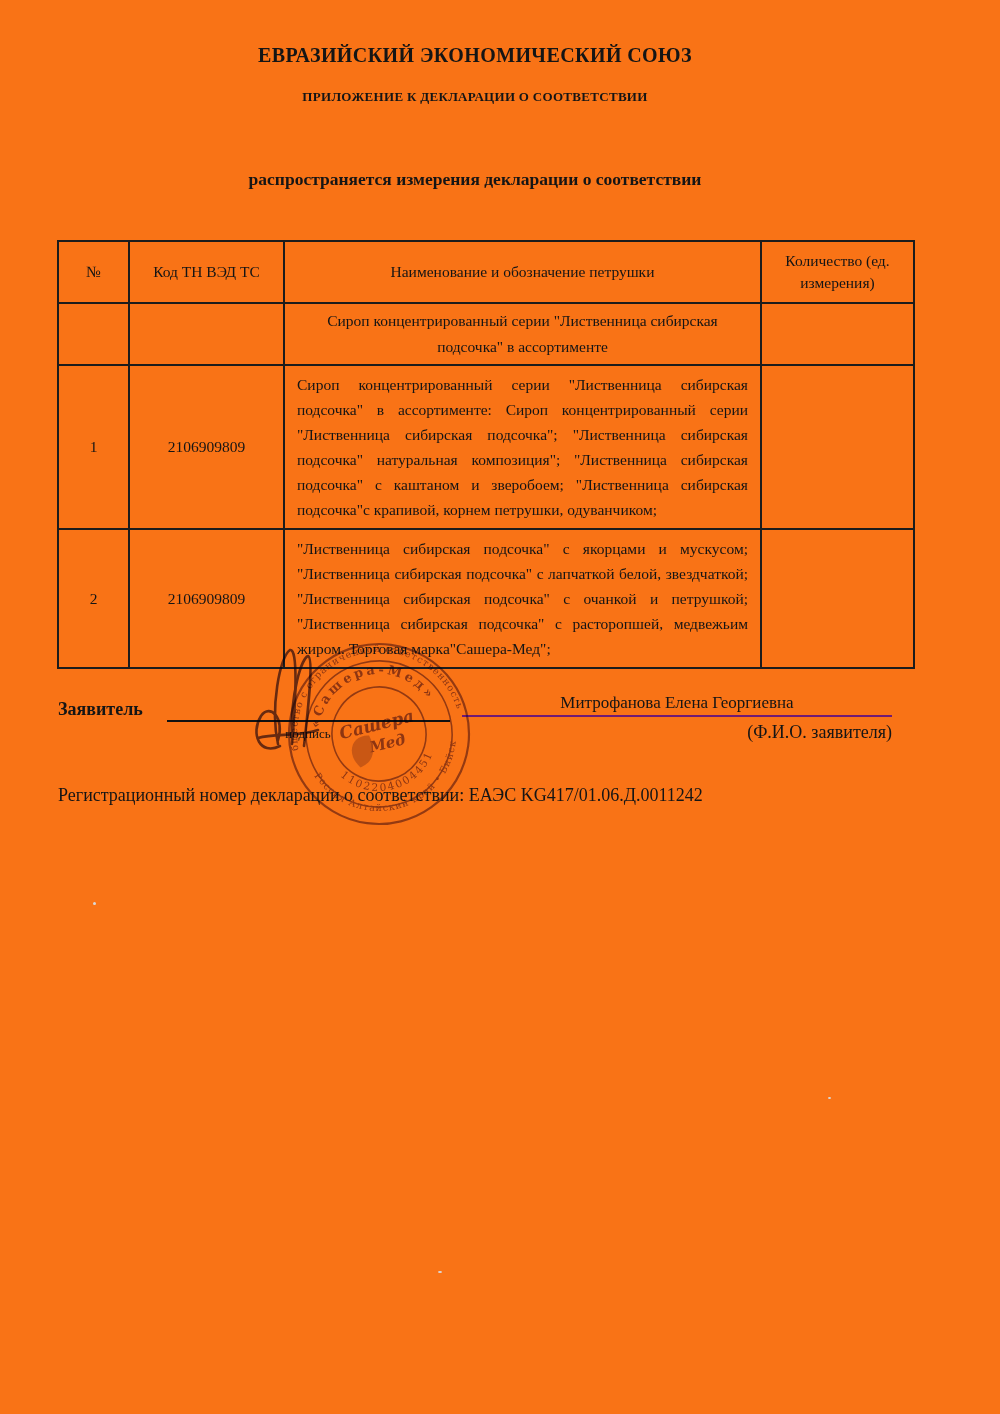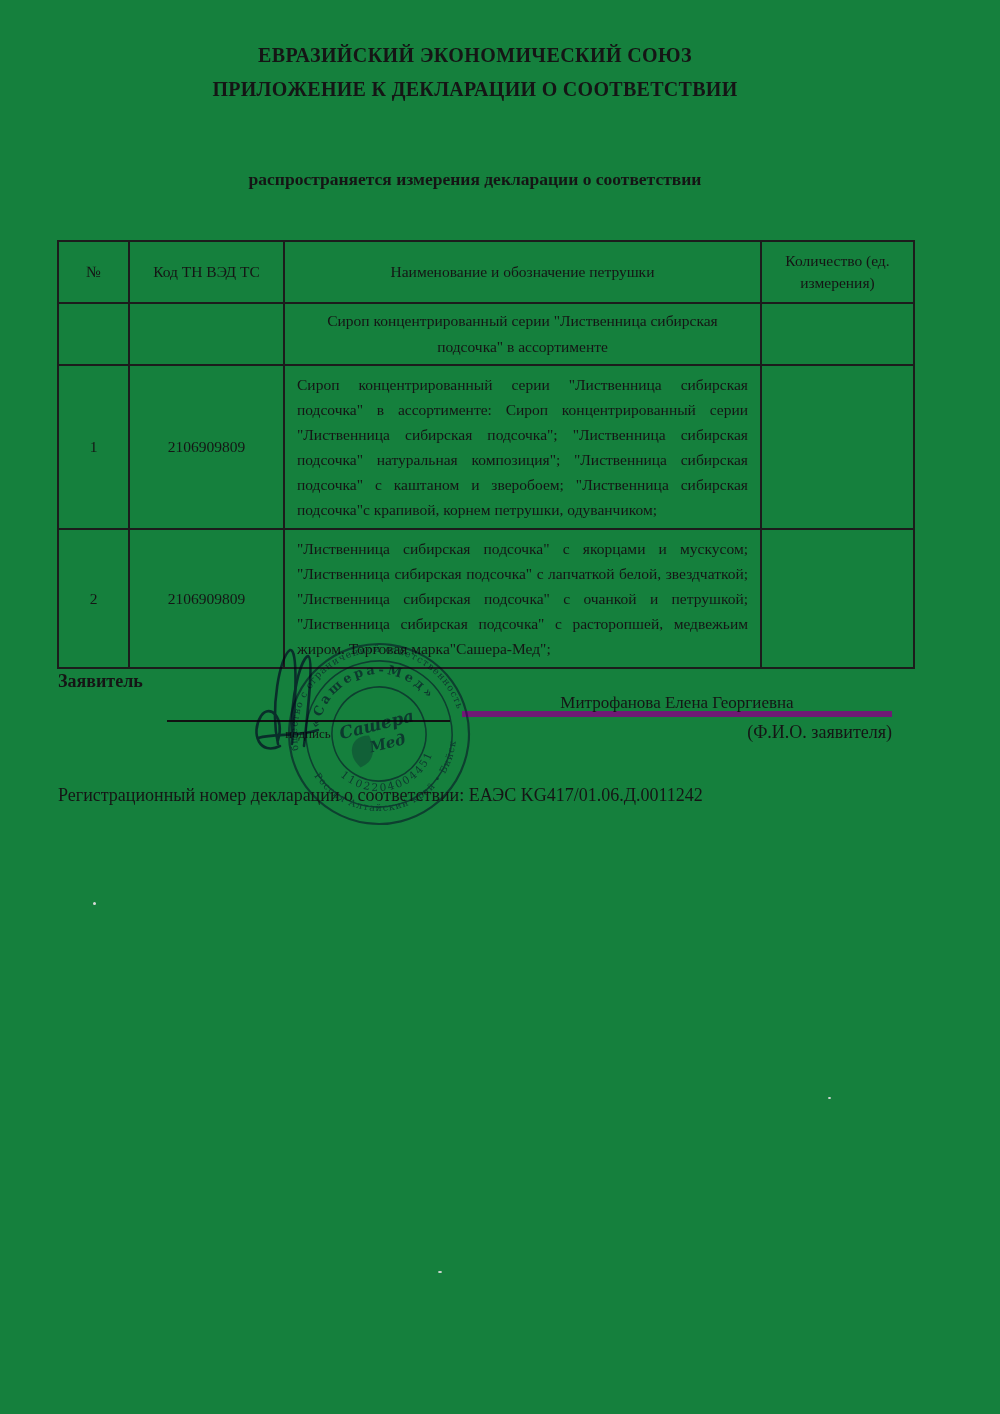--- a/index.html
+++ b/index.html
@@ -1,29 +1,29 @@
 <!DOCTYPE html>
 <html lang="ru"><head>
 <meta charset="utf-8">
 <style>
   * { margin:0; padding:0; box-sizing:border-box; }
   html,body { background:#e9e9e9; }
   .page {
     position:relative;
     width:1000px; height:1414px;
     margin:0 auto;
-    background:#15803d;
+    background:#f97316;
     font-family:"Liberation Serif","DejaVu Serif",serif;
     color:#151515;
     overflow:hidden;
   }
   
   .title-block { position:absolute; left:0; top:44px; width:950px; text-align:center; }
   .title-main  { font-size:20px; font-weight:bold; letter-spacing:.4px; }
-  .title-sub   { margin-top:11px; font-size:20px; font-weight:bold; letter-spacing:.3px; }
+  .title-sub   { margin-top:22px; font-size:13px; font-weight:bold; letter-spacing:.3px; }
   .list-title  { position:absolute; left:0; top:168px; width:950px; text-align:center;
                  font-size:17.5px; font-weight:bold; line-height:23px; }
   
   table.products {
     position:absolute; left:57px; top:240px;
     width:856px; border-collapse:collapse; table-layout:fixed;
     font-size:15.5px;
   }
   table.products td, table.products th {
     border:2px solid #1c1c1c; vertical-align:middle;
@@ -31,29 +31,29 @@
   }
   tr.hdr    { height:62px; }
   tr.introw { height:59px; }
   tr.r1     { height:152px; }
   tr.r2     { height:125px; }
   th.h { font-weight:bold; text-align:center; padding:2px 10px; line-height:22px; }
   td.c-num, td.c-code { text-align:center; }
   td.c-name-center { text-align:center; padding:4px 42px; line-height:26px; }
   td.c-name-just   { text-align:justify; text-align-last:left; padding:6px 12px 6px 12px; line-height:25px; }
   
-  .applicant-label { position:absolute; left:58px; top:671px; font-size:18px; font-weight:bold; }
+  .applicant-label { position:absolute; left:58px; top:699px; font-size:18px; font-weight:bold; }
   .sig-line {
     position:absolute; left:167px; top:700px; width:283px; height:22px;
     border-bottom:2px solid #111;
   }
   .sig-caption { position:absolute; left:168px; top:726px; width:280px; text-align:center;
                  font-size:13px; }
   .fio-block { position:absolute; left:462px; top:693px; width:430px; height:24px;
-               border-bottom:6px solid #701a75; text-align:center; font-size:17px; }
+               border-bottom:2px solid #701a75; text-align:center; font-size:17px; }
   .fio-caption { position:absolute; left:462px; top:722px; width:430px; text-align:right;
                  font-size:18px; }
   
   .stamp {
     position:absolute; left:281px; top:634px; width:196px; height:200px;
     transform:rotate(-14deg);
     mix-blend-mode:multiply; opacity:.85;
   }
   .stamp text { fill:#7e5cb5; font-family:"DejaVu Serif",serif; }
   .stamp .ring-small { font-size:9.5px; letter-spacing:1px; }

